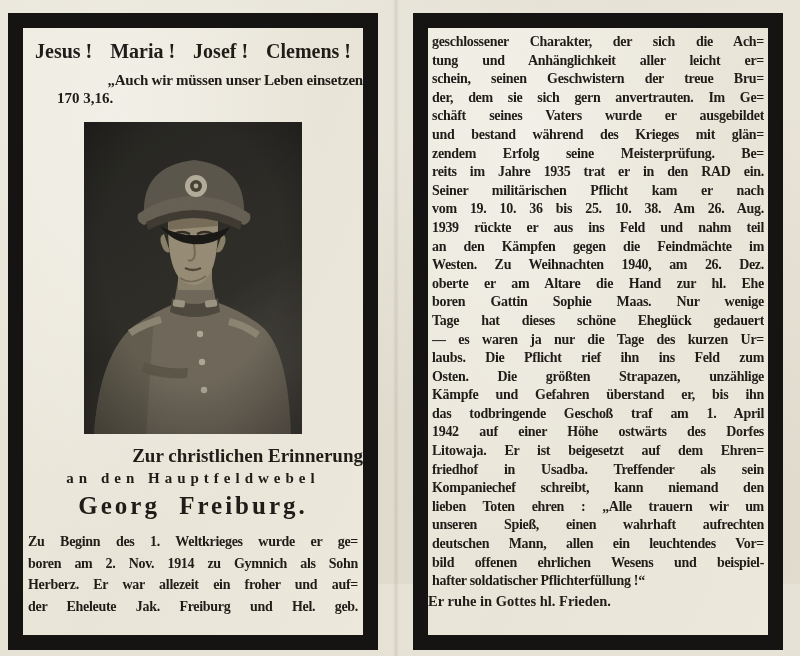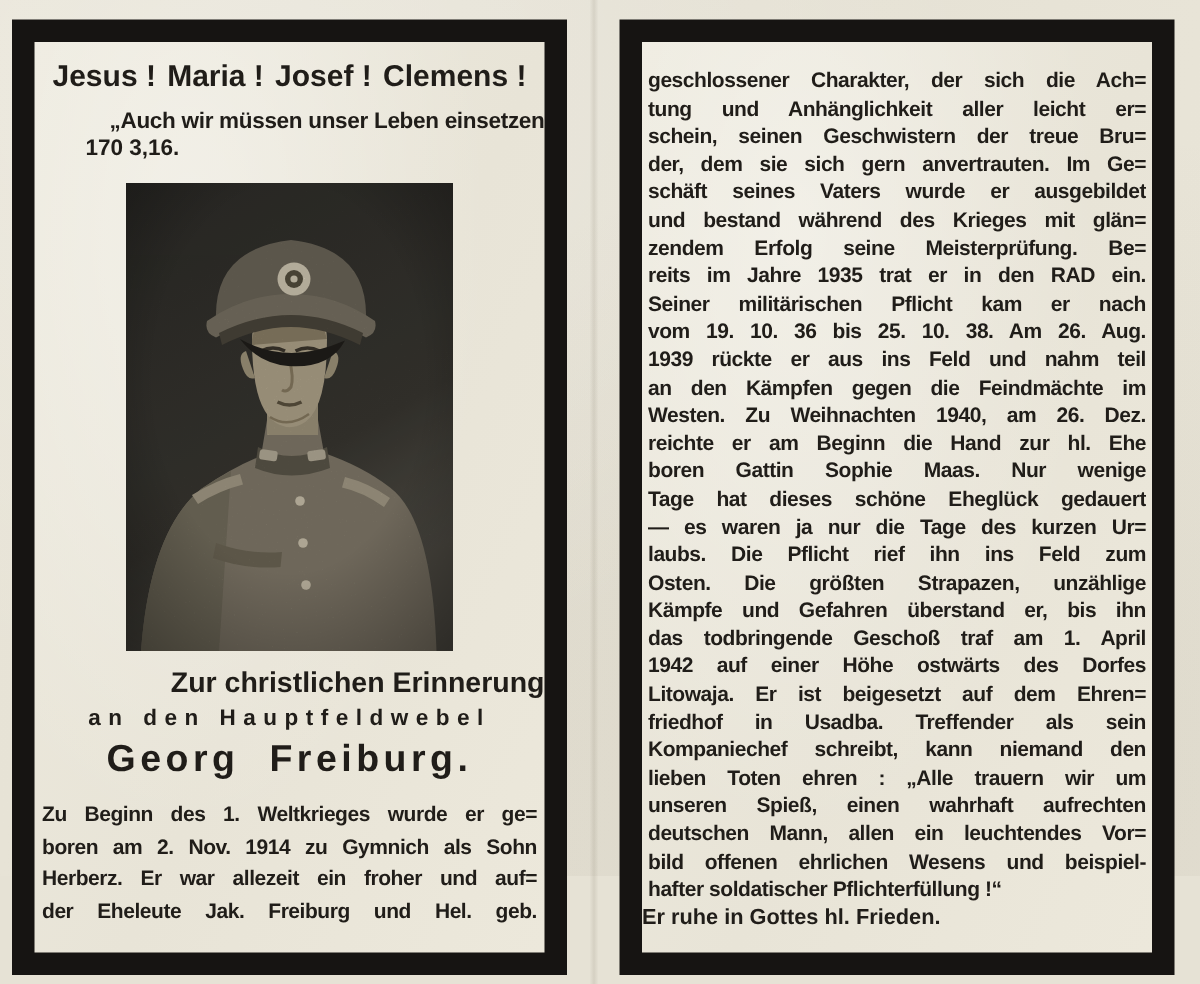--- a/index.html
+++ b/index.html
@@ -9,21 +9,21 @@
     --ink:#201d19;
   }
   html,body{margin:0;padding:0;}
   body{width:800px;height:656px;overflow:hidden;background:var(--bg);}
   .scan{
     position:relative;width:800px;height:584px;
     background:
       radial-gradient(ellipse at 20% 10%, rgba(255,255,255,.25), rgba(0,0,0,0) 55%),
       radial-gradient(ellipse at 85% 90%, rgba(120,110,90,.10), rgba(0,0,0,0) 60%),
       linear-gradient(100deg,#e8e4d7 0%,#e4e0d3 45%,#e9e5d8 100%);
-    font-family:Liberation Sans, sans-serif;
+    font-family:Liberation Serif, serif;
     color:var(--ink);
   }
   .fold-crease{
     position:absolute;left:393px;top:0;width:6px;height:656px;
     background:linear-gradient(90deg,rgba(0,0,0,0) 0%,rgba(90,80,60,.12) 50%,rgba(0,0,0,0) 100%);
   }
   .page{
     position:absolute;top:13px;width:340px;height:607px;
     border:15px solid var(--frame);
     background:
@@ -51,21 +51,21 @@
   .bio{margin-top:11px;padding:0 5px;}
   .bio .jline{line-height:21.5px;}
 
   
   .jline{
     text-align:justify;text-align-last:justify;
     font-weight:700;font-size:14px;line-height:18.6px;letter-spacing:-0.3px;
     overflow:hidden;white-space:nowrap;
   }
   
-  .body-lines{padding:16px 4px 0 4px;}
+  .body-lines{padding:5px 4px 0 4px;}
   .body-lines .jline:last-child{text-align-last:left;}
   .closing{
     margin-top:1px;text-align:left;
     font-weight:700;font-size:14.5px;line-height:19px;
   }
 </style>
 </head>
 <body>
 
 <div class="scan">
@@ -171,21 +171,21 @@
         <div class="jline">der, dem sie sich gern anvertrauten. Im Ge=</div>
         <div class="jline">schäft seines Vaters wurde er ausgebildet</div>
         <div class="jline">und bestand während des Krieges mit glän=</div>
         <div class="jline">zendem Erfolg seine Meisterprüfung. Be=</div>
         <div class="jline">reits im Jahre 1935 trat er in den RAD ein.</div>
         <div class="jline">Seiner militärischen Pflicht kam er nach</div>
         <div class="jline">vom 19. 10. 36 bis 25. 10. 38. Am 26. Aug.</div>
         <div class="jline">1939 rückte er aus ins Feld und nahm teil</div>
         <div class="jline">an den Kämpfen gegen die Feindmächte im</div>
         <div class="jline">Westen. Zu Weihnachten 1940, am 26. Dez.</div>
-        <div class="jline">reichte er am Beginn die Hand zur hl. Ehe</div>
+        <div class="jline">oberte er am Altare die Hand zur hl. Ehe</div>
         <div class="jline">boren Gattin Sophie Maas.  Nur wenige</div>
         <div class="jline">Tage hat dieses schöne Eheglück gedauert</div>
         <div class="jline">— es waren ja nur die Tage des kurzen Ur=</div>
         <div class="jline">laubs.  Die Pflicht rief ihn ins Feld zum</div>
         <div class="jline">Osten.  Die größten Strapazen, unzählige</div>
         <div class="jline">Kämpfe und Gefahren überstand er, bis ihn</div>
         <div class="jline">das todbringende Geschoß traf am 1. April</div>
         <div class="jline">1942  auf einer Höhe ostwärts des Dorfes</div>
         <div class="jline">Litowaja. Er ist beigesetzt auf dem Ehren=</div>
         <div class="jline">friedhof in Usadba.  Treffender als sein</div>

